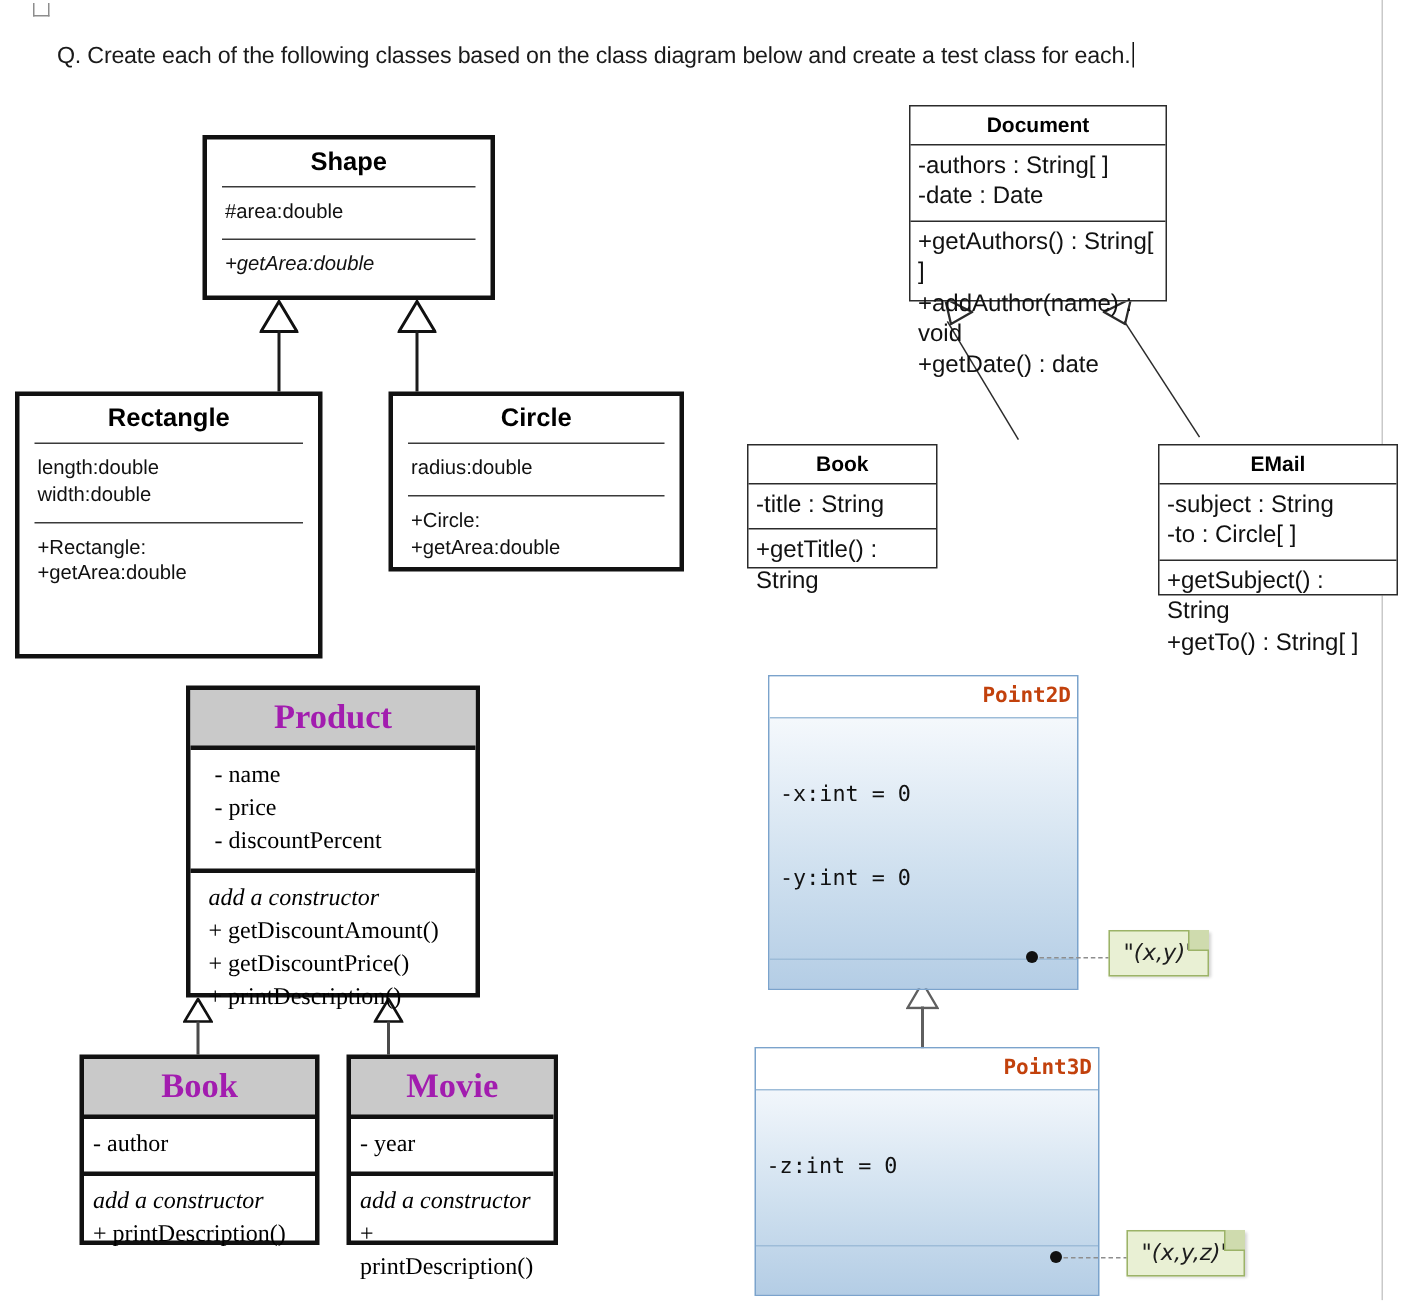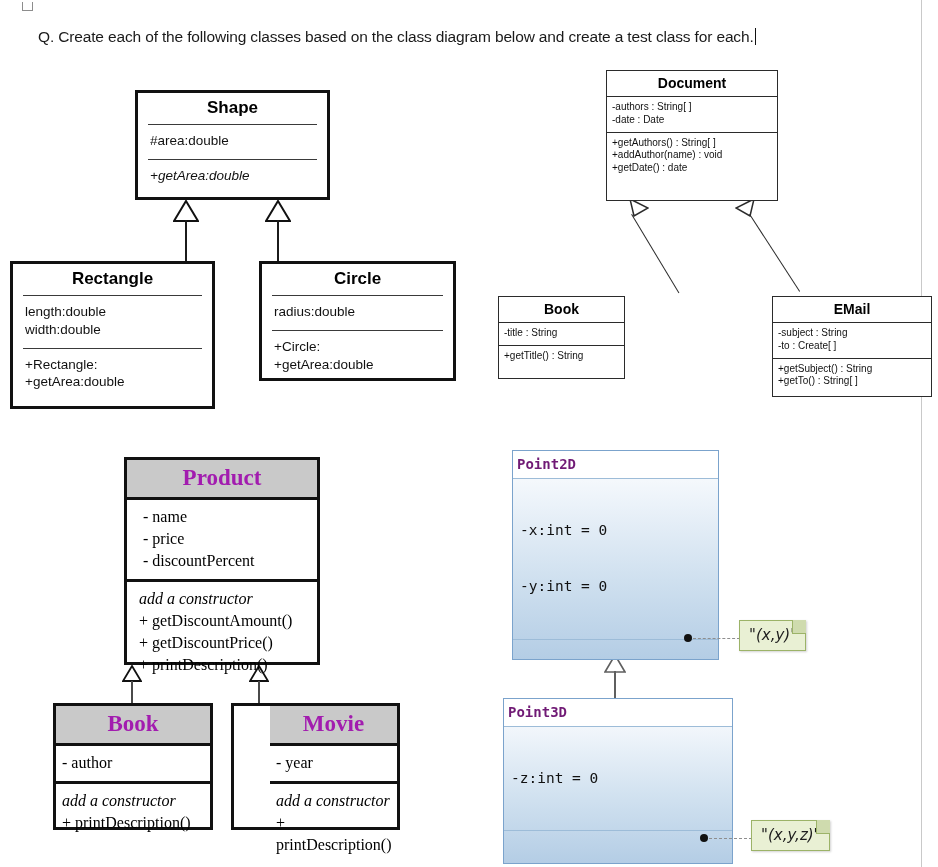--- a/index.html
+++ b/index.html
@@ -89,21 +89,21 @@
   .uml-b .b-title {
     text-align: center;
     font-weight: bold;
     font-size: 14px;
     color: #000;
     padding: 4px 4px 5px;
     border-bottom: 1.4px solid #2b2b2b;
   }
   .uml-b .b-comp {
     padding: 4px 5px 5px;
-    font-size: 10px;
+    font-size: 16px;
     color: #111;
     line-height: 1.28;
     border-bottom: 1.4px solid #2b2b2b;
   }
   .uml-b .b-comp:last-child { border-bottom: none; }
 
   
   .uml-c {
     position: absolute;
     box-sizing: border-box;
@@ -134,24 +134,24 @@
   
   .uml-d {
     position: absolute;
     box-sizing: border-box;
     border: 1.4px solid #7ba3cc;
     background: linear-gradient(to bottom, #ffffff 0%, #eef4fa 22%, #cfe0ef 62%, #b4cde5 100%);
     font-family: "DejaVu Sans Mono", monospace;
     overflow: hidden;
   }
   .uml-d .d-title {
-    text-align: left;
+    text-align: right;
     font-weight: bold;
     font-size: 14px;
-    color: #701a75;
+    color: #c2410c;
     padding: 5px 4px 6px;
     background: #ffffff;
     border-bottom: 1.2px solid #9dbcd8;
   }
   .uml-d .d-comp {
     padding: 4px 7px 5px;
     font-size: 14.5px;
     color: #111;
     line-height: 1.30;
     border-bottom: 1.2px solid #9dbcd8;
@@ -227,21 +227,21 @@
     <div class="a-sep"></div>
     <div class="a-comp">
       <div>#area:double</div>
     </div>
     <div class="a-sep"></div>
     <div class="a-comp">
       <div class="ital">+getArea:double</div>
     </div>
   </div>
 
-  <div class="uml-a" style="left:10px; top:261px; width:205px; height:148px;">
+  <div class="uml-a" style="left:10px; top:261px; width:205px; height:178px;">
     <div class="a-title">Rectangle</div>
     <div class="a-sep"></div>
     <div class="a-comp">
       <div>length:double</div>
       <div>width:double</div>
     </div>
     <div class="a-sep"></div>
     <div class="a-comp">
       <div>+Rectangle:</div>
       <div>+getArea:double</div>
@@ -291,21 +291,21 @@
     </div>
     <div class="b-comp">
       <div>+getTitle() : String</div>
     </div>
   </div>
 
   <div class="uml-b" style="left:772px; top:296px; width:160px; height:101px;">
     <div class="b-title">EMail</div>
     <div class="b-comp">
       <div>-subject : String</div>
-      <div>-to : Create[ ]</div>
+      <div>-to : Circle[ ]</div>
     </div>
     <div class="b-comp">
       <div>+getSubject() : String</div>
       <div>+getTo() : String[ ]</div>
     </div>
   </div>
 
   <svg class="tri-svg" style="left:122px; top:665px;" width="20" height="17">
     <polygon points="10,1 19,16 1,16" fill="#ffffff" stroke="#111111" stroke-width="1.8"></polygon>
   </svg>
@@ -335,21 +335,21 @@
     <div class="c-title">Book</div>
     <div class="c-comp">
       <div>- author</div>
     </div>
     <div class="c-comp">
       <div class="ital">add a constructor</div>
       <div>+ printDescription()</div>
     </div>
   </div>
 
-  <div class="uml-c" style="left:231px; top:703px; width:169px; height:127px;padding-left:36px;">
+  <div class="uml-c" style="left:231px; top:703px; width:141px; height:127px;">
     <div class="c-title">Movie</div>
     <div class="c-comp">
       <div>- year</div>
     </div>
     <div class="c-comp">
       <div class="ital">add a constructor</div>
       <div>+ printDescription()</div>
     </div>
   </div>
 

